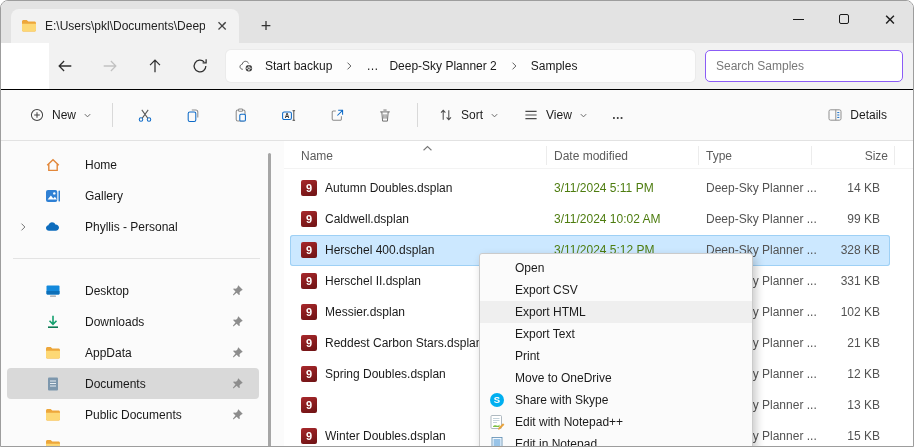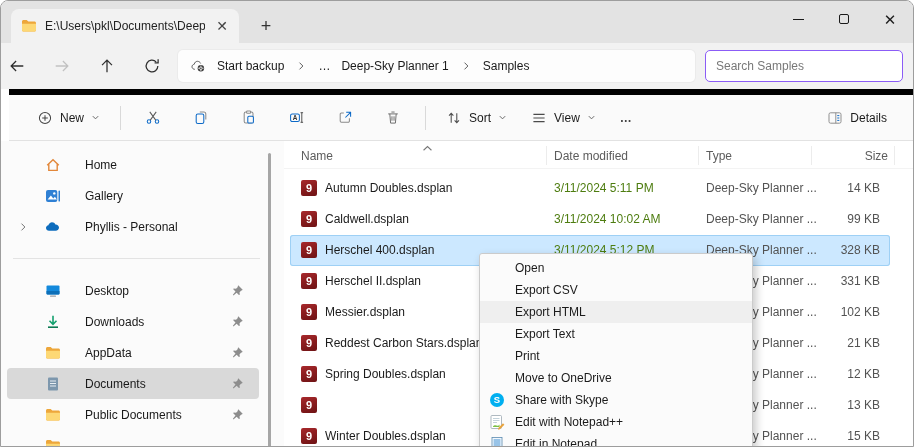--- a/index.html
+++ b/index.html
@@ -23,37 +23,37 @@
   .tab-close { width:18px; height:18px; display:flex; align-items:center; justify-content:center;
     font-size:14px; color:#444; border-radius:4px; cursor:default; }
   .newtab { width:26px; height:26px; margin:0 0 4px 14px; display:flex; align-items:center;
     justify-content:center; font-size:18px; color:#333; border-radius:4px; }
   .caption { position:absolute; top:0; right:0; height:42px; display:flex; }
   .cap-btn { width:46px; height:36px; display:flex; align-items:center; justify-content:center; color:#1a1a1a; }
   .glyph-min { width:11px; height:1px; background:#1a1a1a; display:block; }
   .glyph-max { width:10px; height:10px; border:1px solid #1a1a1a; border-radius:2px; display:block; }
   .glyph-close { font-size:15px; line-height:1; }
   
-  .addressbar { height:46px; background:#f2f2f2; display:flex; align-items:center; padding:0 10px 0 6px; }
+  .addressbar { height:46px; background:#f2f2f2; display:flex; align-items:center; padding:0 10px 0 6px;margin-left:48px; }
   .nav-btns { display:flex; align-items:center; gap:25px; margin-right:16px; }
   .nav-btn { width:20px; height:20px; display:flex; align-items:center; justify-content:center; }
   .breadcrumb {
     flex:1; height:32px; background:#fdfdfd; border-radius:5px; box-shadow:0 0 0 1px #ebebeb;
     display:flex; align-items:center; padding:0 12px; gap:11px; overflow:hidden;
   }
   .crumb { color:#1a1a1a; white-space:nowrap; }
   .crumb-sep svg, .sb-expander svg { display:block; }
   .searchbox {
     width:198px; height:32px; margin-left:10px; background:#fff; border:1px solid #8b5cf6;
     border-radius:5px; display:flex; align-items:center; padding:0 10px; color:#787878;
   }
   
   .toolbar {
-    height:52px; background:#fafafa; border-top:6px solid #000000; border-bottom:1px solid #e2e2e2;
-    display:flex; align-items:center; padding:0 16px 0 18px; gap:4px;margin-left:8px;
+    height:52px; background:#fafafa; border-top:1px solid #000000; border-bottom:1px solid #e2e2e2;
+    display:flex; align-items:center; padding:0 16px 0 18px; gap:4px;
   }
   .tb-btn { height:36px; border-radius:4px; display:flex; align-items:center; gap:7px; padding:0 10px; color:#1b1b1b; }
   .tb-icon-btn { width:44px; justify-content:center; }
   .tb-divider { width:1px; height:24px; background:#d9d9d9; margin:0 6px; }
   .tb-spacer { flex:1; }
   .chev-down svg { display:block; }
   
   .main { display:flex; height:307px; background:#fff; position:relative; }
   .sidebar { width:283px; position:relative; padding-top:8px; background:#fbfbfb; }
   .sb-item { height:31px; display:flex; align-items:center; gap:24px; padding-left:38px;
@@ -163,21 +163,21 @@
             <path stroke="#fff" stroke-width="1" d="M13.6 8.8v1.2M13.6 14.4v1.2M10.2 12.2h1.2M15.8 12.2h1.2"></path>
           </svg>
       </span>
       <span class="crumb">Start backup</span>
       <span class="crumb-sep">
         <svg viewBox="0 0 16 16" width="12" height="12">
             <path fill="none" stroke="#5a5a5a" stroke-width="1.3" d="m6 3.5 4.5 4.5L6 12.5"></path>
           </svg>
       </span>
       <span class="crumb">…</span>
-      <span class="crumb">Deep-Sky Planner 1</span>
+      <span class="crumb">Deep-Sky Planner 2</span>
       <span class="crumb-sep">
         <svg viewBox="0 0 16 16" width="12" height="12">
             <path fill="none" stroke="#5a5a5a" stroke-width="1.3" d="m6 3.5 4.5 4.5L6 12.5"></path>
           </svg>
       </span>
       <span class="crumb">Samples</span>
     </div>
     <div class="searchbox">
       <span>Search Samples</span>
     </div>

